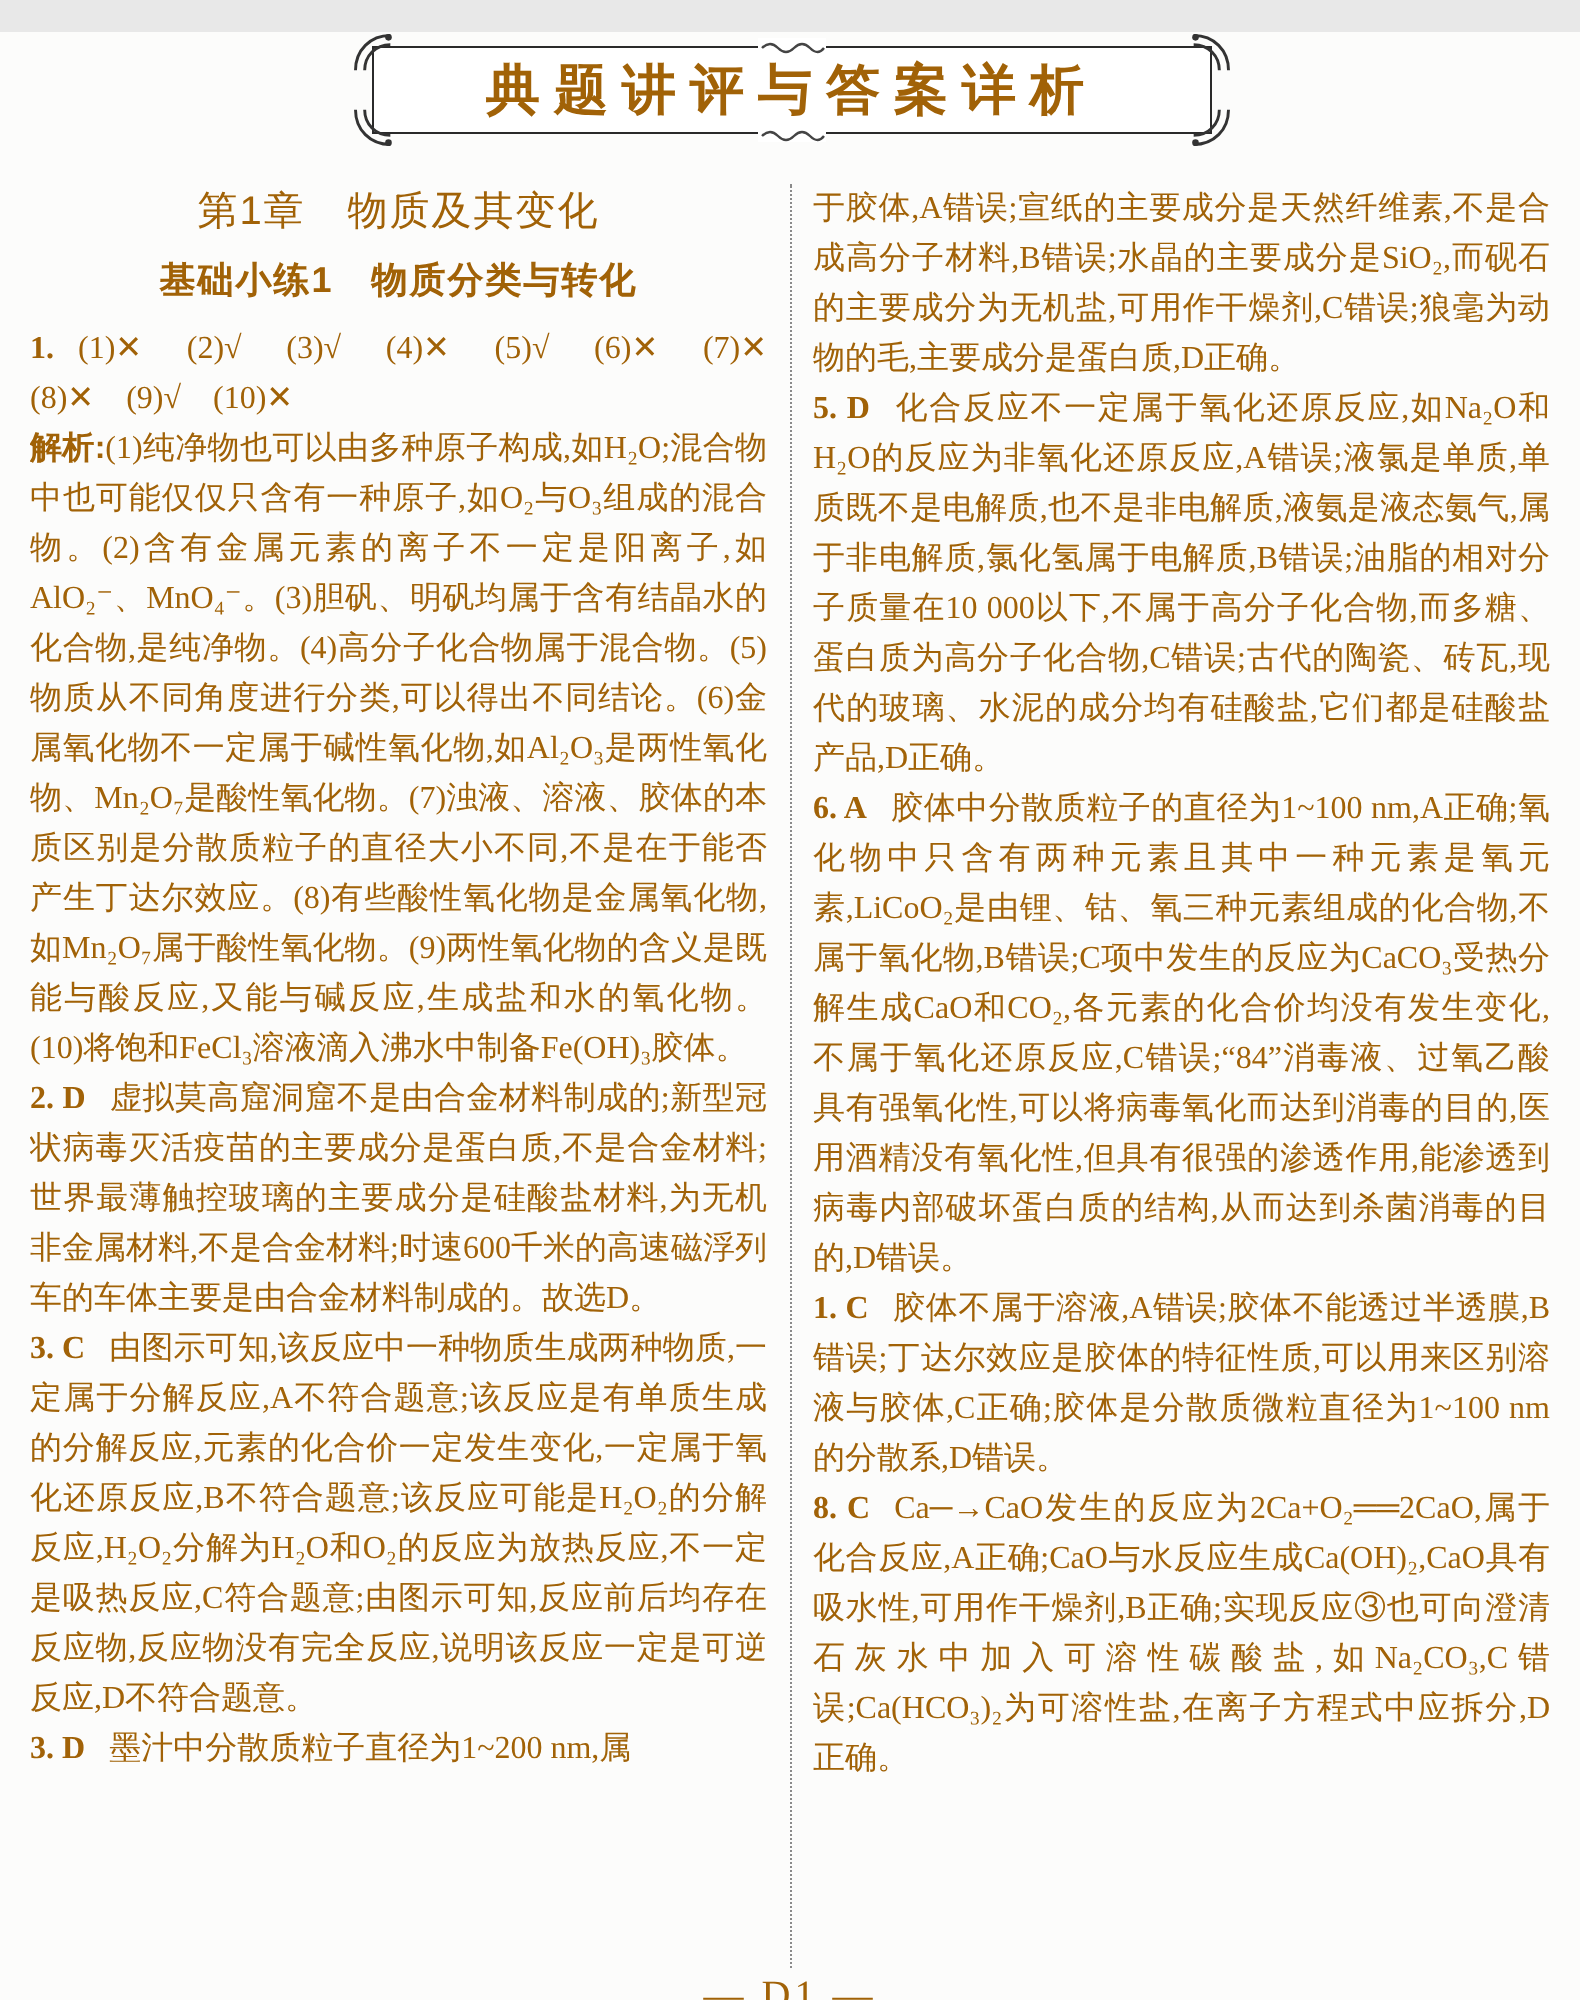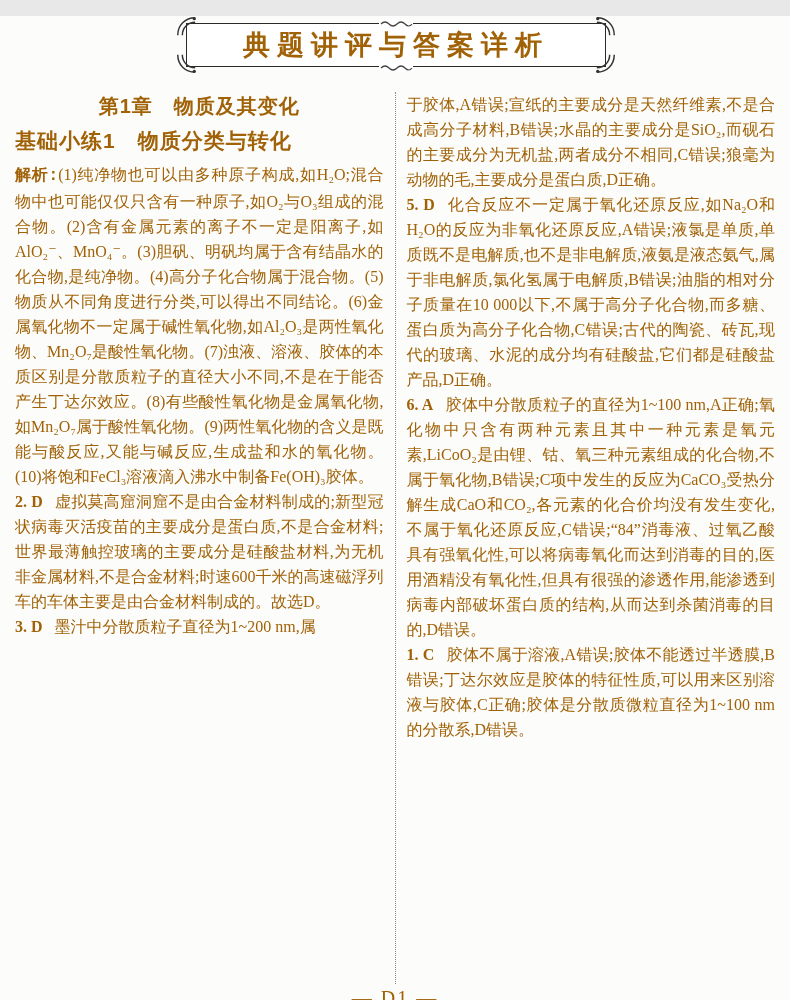--- a/index.html
+++ b/index.html
@@ -34,31 +34,31 @@
   }
   .col{
     width:373px;font-size:16px;line-height:25px;
     text-align:justify;overflow:hidden;
   }
   .col-left{padding-right:11px;}
   .divider{border-left:1px dotted #8a8a8a;}
   .col-right{padding-left:11px;}
   .chapter{
     font-family:"Liberation Sans","DejaVu Sans",sans-serif;
-    font-size:20px;font-weight:bold;text-align:center;
+    font-size:20px;font-weight:normal;text-align:center;
     margin:2px 0 9px;letter-spacing:1px;
   }
   .section{
     font-family:"Liberation Sans","DejaVu Sans",sans-serif;
-    font-size:21px;font-weight:bold;
+    font-size:18px;font-weight:bold;text-align:center;
     margin:0 0 9px;letter-spacing:1px;
   }
   p.item{margin:0;}
   .lead{font-weight:bold;margin-right:0.75em;white-space:nowrap;}
-  .lead.tight{margin-right:0;font-family:Liberation Mono, monospace;}
+  .lead.tight{margin-right:0;font-family:Liberation Sans, sans-serif;}
   
   .footer{
     position:absolute;bottom:6px;left:0;width:100%;
     text-align:center;font-size:20px;letter-spacing:2px;
   }
 </style>
 </head>
 <body>
 
 <div class="page">
@@ -100,31 +100,34 @@
     </span>
     <span class="header-title">典题讲评与答案详析</span>
   </div>
 
   <div class="content">
 
     <div class="col col-left">
       <div class="chapter">第1章　物质及其变化</div>
       <div class="section">基础小练1　物质分类与转化</div>
 
+      <p class="item"><span class="lead">1.</span><span>(1)✕　(2)√　(3)√　(4)✕　(5)√　(6)✕　(7)✕　(8)✕　(9)√　(10)✕</span></p>
       <p class="item"><span class="lead tight">解析:</span><span>(1)纯净物也可以由多种原子构成,如H₂O;混合物中也可能仅仅只含有一种原子,如O₂与O₃组成的混合物。(2)含有金属元素的离子不一定是阳离子,如AlO₂⁻、MnO₄⁻。(3)胆矾、明矾均属于含有结晶水的化合物,是纯净物。(4)高分子化合物属于混合物。(5)物质从不同角度进行分类,可以得出不同结论。(6)金属氧化物不一定属于碱性氧化物,如Al₂O₃是两性氧化物、Mn₂O₇是酸性氧化物。(7)浊液、溶液、胶体的本质区别是分散质粒子的直径大小不同,不是在于能否产生丁达尔效应。(8)有些酸性氧化物是金属氧化物,如Mn₂O₇属于酸性氧化物。(9)两性氧化物的含义是既能与酸反应,又能与碱反应,生成盐和水的氧化物。(10)将饱和FeCl₃溶液滴入沸水中制备Fe(OH)₃胶体。</span></p>
       <p class="item"><span class="lead">2. D</span><span>虚拟莫高窟洞窟不是由合金材料制成的;新型冠状病毒灭活疫苗的主要成分是蛋白质,不是合金材料;世界最薄触控玻璃的主要成分是硅酸盐材料,为无机非金属材料,不是合金材料;时速600千米的高速磁浮列车的车体主要是由合金材料制成的。故选D。</span></p>
+      <p class="item"><span class="lead">3. C</span><span>由图示可知,该反应中一种物质生成两种物质,一定属于分解反应,A不符合题意;该反应是有单质生成的分解反应,元素的化合价一定发生变化,一定属于氧化还原反应,B不符合题意;该反应可能是H₂O₂的分解反应,H₂O₂分解为H₂O和O₂的反应为放热反应,不一定是吸热反应,C符合题意;由图示可知,反应前后均存在反应物,反应物没有完全反应,说明该反应一定是可逆反应,D不符合题意。</span></p>
       <p class="item"><span class="lead">3. D</span><span>墨汁中分散质粒子直径为1~200 nm,属</span></p>
     </div>
 
     <div class="divider"></div>
 
     <div class="col col-right">
-      <p class="item"><span>于胶体,A错误;宣纸的主要成分是天然纤维素,不是合成高分子材料,B错误;水晶的主要成分是SiO₂,而砚石的主要成分为无机盐,两者成分不相同,C错误;狼毫为动物的毛,主要成分是蛋白质,D正确。</span></p>
+      <p class="item"><span>于胶体,A错误;宣纸的主要成分是天然纤维素,不是合成高分子材料,B错误;水晶的主要成分是SiO₂,而砚石的主要成分为无机盐,可用作干燥剂,C错误;狼毫为动物的毛,主要成分是蛋白质,D正确。</span></p>
       <p class="item"><span class="lead">5. D</span><span>化合反应不一定属于氧化还原反应,如Na₂O和H₂O的反应为非氧化还原反应,A错误;液氯是单质,单质既不是电解质,也不是非电解质,液氨是液态氨气,属于非电解质,氯化氢属于电解质,B错误;油脂的相对分子质量在10 000以下,不属于高分子化合物,而多糖、蛋白质为高分子化合物,C错误;古代的陶瓷、砖瓦,现代的玻璃、水泥的成分均有硅酸盐,它们都是硅酸盐产品,D正确。</span></p>
       <p class="item"><span class="lead">6. A</span><span>胶体中分散质粒子的直径为1~100 nm,A正确;氧化物中只含有两种元素且其中一种元素是氧元素,LiCoO₂是由锂、钴、氧三种元素组成的化合物,不属于氧化物,B错误;C项中发生的反应为CaCO₃受热分解生成CaO和CO₂,各元素的化合价均没有发生变化,不属于氧化还原反应,C错误;“84”消毒液、过氧乙酸具有强氧化性,可以将病毒氧化而达到消毒的目的,医用酒精没有氧化性,但具有很强的渗透作用,能渗透到病毒内部破坏蛋白质的结构,从而达到杀菌消毒的目的,D错误。</span></p>
       <p class="item"><span class="lead">1. C</span><span>胶体不属于溶液,A错误;胶体不能透过半透膜,B错误;丁达尔效应是胶体的特征性质,可以用来区别溶液与胶体,C正确;胶体是分散质微粒直径为1~100 nm的分散系,D错误。</span></p>
+      <p class="item"><span class="lead">8. C</span><span>Ca─→CaO发生的反应为2Ca+O₂══2CaO,属于化合反应,A正确;CaO与水反应生成Ca(OH)₂,CaO具有吸水性,可用作干燥剂,B正确;实现反应③也可向澄清石灰水中加入可溶性碳酸盐,如Na₂CO₃,C错误;Ca(HCO₃)₂为可溶性盐,在离子方程式中应拆分,D正确。</span></p>
     </div>
 
   </div>
 
   <div class="footer">— D1 —</div>
 
 </div>
 
 </body></html>

